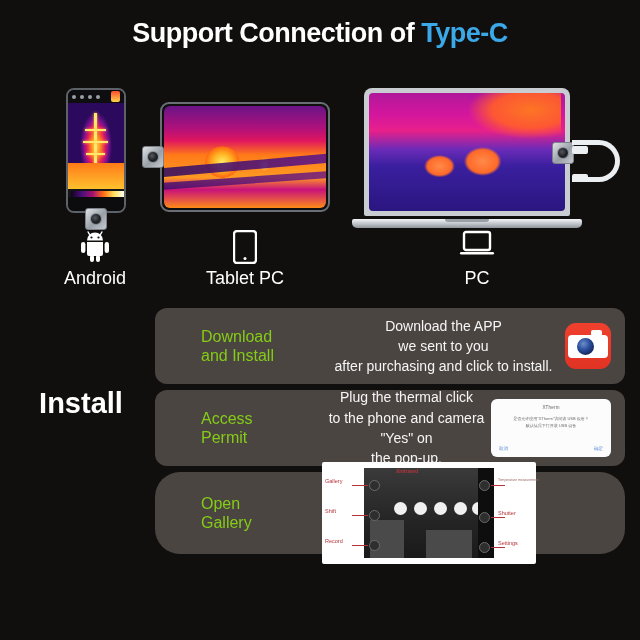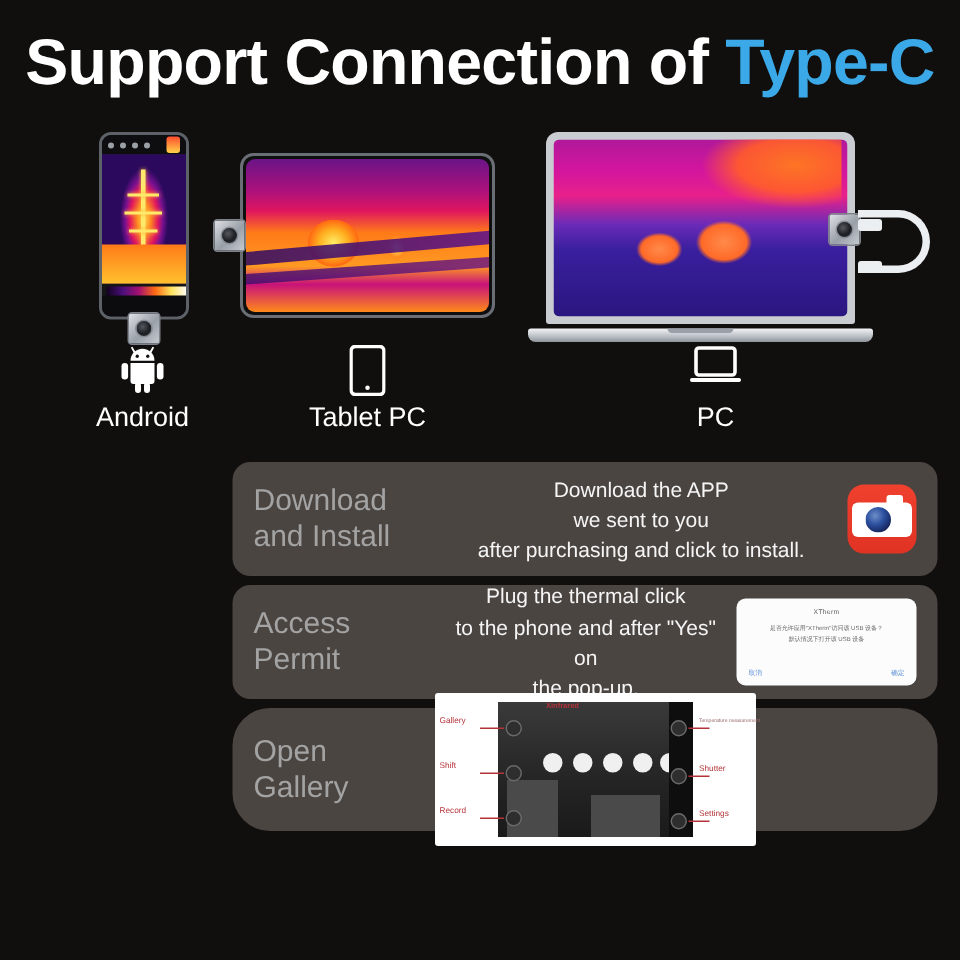--- a/index.html
+++ b/index.html
@@ -7,21 +7,21 @@
     width:640px;height:640px;overflow:hidden;
     background:#0c0b0b;
     font-family:"Liberation Sans", sans-serif;
     position:relative;
   }
   .page{position:absolute;inset:0;background:#100f0e;}
 
   
   .title{
     position:absolute;left:0;top:18px;width:640px;text-align:center;
-    font-size:43px;font-weight:bold;color:#ffffff;letter-spacing:-0.5px;
+    font-size:27px;font-weight:bold;color:#ffffff;letter-spacing:-0.5px;
     white-space:nowrap;
   }
   .title .accent{color:#3ba9e8;}
 
   
   .devices{position:absolute;left:0;top:80px;width:640px;height:225px;}
 
   
   .phone{
     position:absolute;left:66px;top:8px;width:60px;height:125px;
@@ -150,22 +150,22 @@
   }
   .cards{position:absolute;left:155px;top:0;width:470px;}
   .card{
     background:#4b4542;border-radius:12px;margin-bottom:6px;
     display:flex;align-items:center;box-sizing:border-box;position:relative;
   }
   .card1{height:76px;}
   .card2{height:76px;}
   .card3{height:82px;border-radius:25px;}
   .card .step{
-    width:135px;flex:none;padding-left:14px;color:#a3a3a3;
-    font-size:20px;line-height:1.2;box-sizing:border-box;
+    width:135px;flex:none;padding-left:14px;color:#84cc16;
+    font-size:16px;line-height:1.2;box-sizing:border-box;margin-left:32px;
   }
   .card .desc{
     flex:1;color:#f5f5f5;font-size:14px;line-height:1.45;text-align:center;
     padding:0 6px;box-sizing:border-box;
   }
 
   
   .appicon{
     width:46px;height:46px;flex:none;margin-right:14px;border-radius:11px;
     background:linear-gradient(#f0402e,#e03324);position:relative;
@@ -316,20 +316,21 @@
           <rect x="5" y="2" width="26" height="18" rx="2" fill="none" stroke="#fff" stroke-width="2.4"></rect>
           <rect x="1" y="22" width="34" height="2.6" rx="1.3" fill="#fff"></rect>
         </svg>
       </span>
       <span class="txt">PC</span>
     </div>
   </div>
 
   <div class="appblock">
     <div class="app-title">
+      <div>Install</div>
     </div>
 
     <div class="cards">
 
       <div class="card card1">
         <div class="step">
           <div>Download</div>
           <div>and Install</div>
         </div>
         <div class="desc">
@@ -344,21 +345,21 @@
         </div>
       </div>
 
       <div class="card card2">
         <div class="step">
           <div>Access</div>
           <div>Permit</div>
         </div>
         <div class="desc">
           <div>Plug the thermal click</div>
-          <div>to the phone and after "Yes" on</div>
+          <div>to the phone and camera "Yes" on</div>
           <div>the pop-up.</div>
         </div>
         <div class="dialog">
           <div class="dtitle">XTherm</div>
           <div class="dbody">
             <div>是否允许应用"XTherm"访问该 USB 设备？</div>
             <div>默认情况下打开该 USB 设备</div>
           </div>
           <div class="dbtns">
             <span>取消</span>

